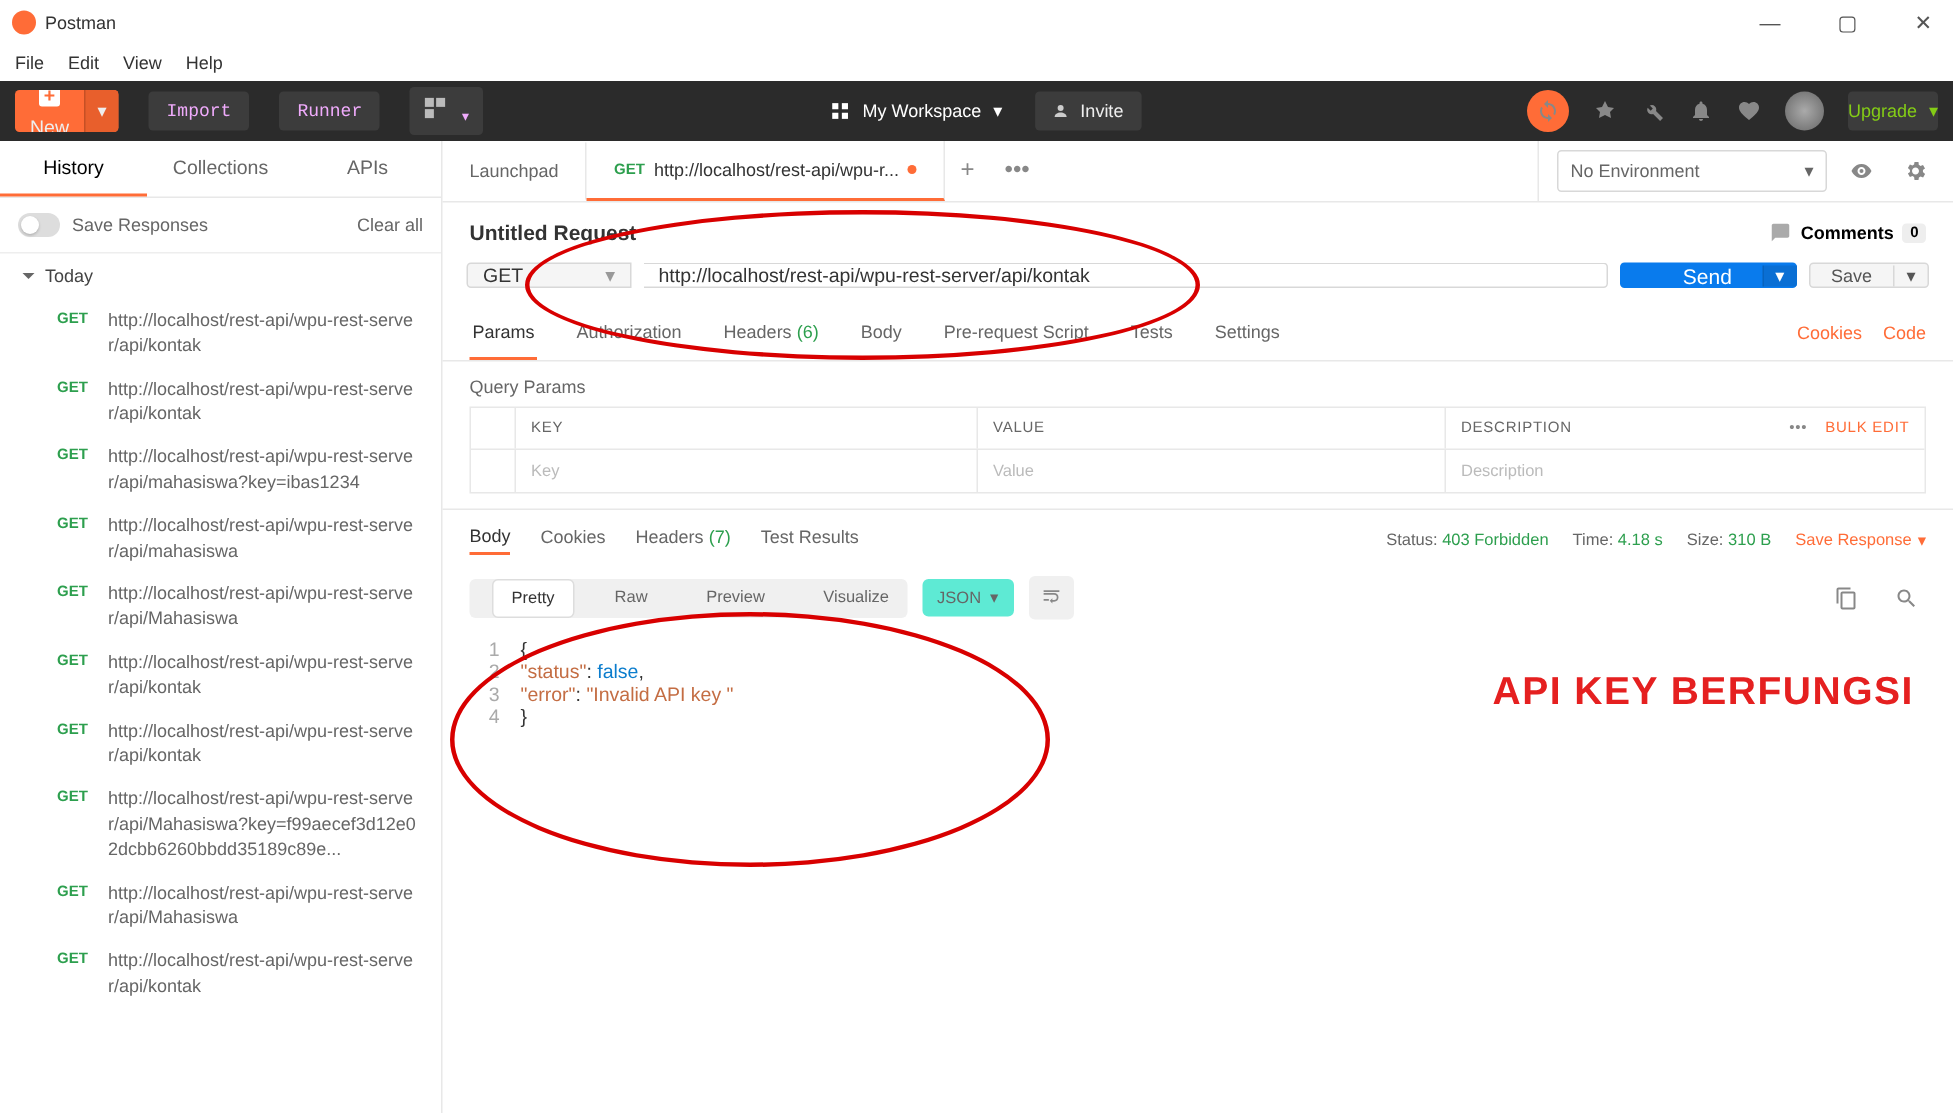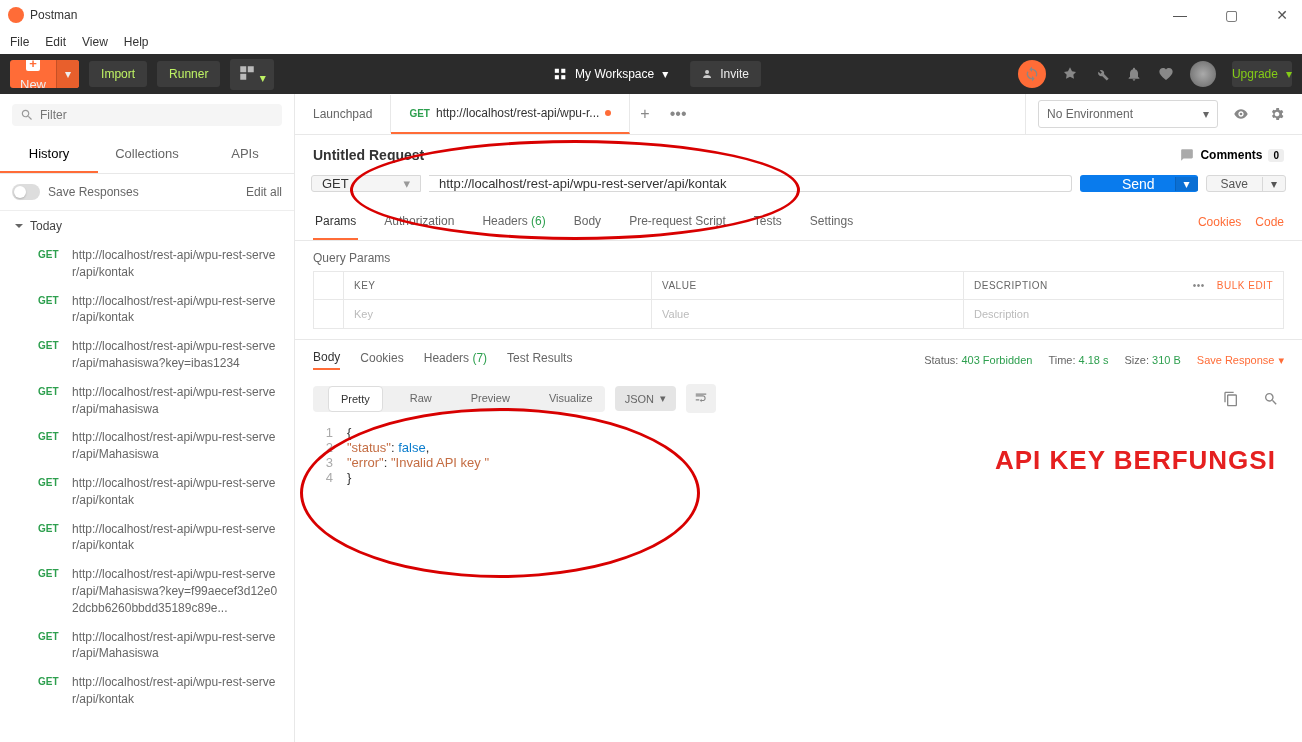--- a/index.html
+++ b/index.html
@@ -8,21 +8,21 @@
 .titlebar .logo { width: 16px; height: 16px; background: #ff6c37; border-radius: 50%; margin-right: 6px; }
 .titlebar .title { font-size: 12px; }
 .titlebar .win-controls { margin-left: auto; display: flex; gap: 26px; }
 .titlebar .win-controls span { font-size: 14px; color: #555; cursor: pointer; padding: 0 6px; }
 .menubar { height: 24px; display: flex; align-items: center; gap: 16px; padding: 0 10px; font-size: 12px; }
 .menubar span { cursor: pointer; }
 .toolbar { height: 40px; background: #2b2b2b; display: flex; align-items: center; padding: 0 10px; color: #eee; }
 .btn-new { background: #ff6c37; display: flex; align-items: center; height: 28px; border-radius: 3px; overflow: hidden; }
 .btn-new .main { padding: 0 10px; display: flex; align-items: center; gap: 6px; cursor: pointer; font-size: 13px; }
 .btn-new .dd { padding: 0 8px; background: #e85f2c; height: 100%; display: flex; align-items: center; cursor: pointer; border-left: 1px solid rgba(0,0,0,.15); }
-.tb-btn { background: #3c3c3c; padding: 6px 12px; border-radius: 3px; margin-left: 10px; cursor: pointer; font-size: 12px; color: #bef264; }
+.tb-btn { background: #3c3c3c; padding: 6px 12px; border-radius: 3px; margin-left: 20px; cursor: pointer; font-size: 12px; color: #f0abfc; font-family: Liberation Mono, monospace; }
 .tb-icon { width: 18px; height: 18px; fill: #bbb; }
 .toolbar-center { position: absolute; left: 50%; transform: translateX(-50%); display: flex; align-items: center; gap: 10px; }
 .ws-sel { display: flex; align-items: center; gap: 8px; padding: 6px 12px; cursor: pointer; color: #fff; }
 .invite-btn { display: flex; align-items: center; gap: 6px; padding: 6px 12px; background: #3c3c3c; border-radius: 3px; cursor: pointer; font-size: 12px; }
 .toolbar-right { margin-left: auto; display: flex; align-items: center; gap: 16px; }
 .sync-btn { width: 28px; height: 28px; background: #ff6c37; border-radius: 50%; display: flex; align-items: center; justify-content: center; cursor: pointer; }
 .toolbar-right svg { fill: #888; width: 16px; height: 16px; cursor: pointer; }
 .avatar { width: 26px; height: 26px; border-radius: 50%; background: radial-gradient(circle,#aaa,#666); cursor: pointer; }
 .upgrade { background: #3c3c3c; padding: 6px 0; display: flex; align-items: center; gap: 8px; border-radius: 3px; cursor: pointer; color: #84cc16; }
 .app-body { display: flex; height: calc(742px - 94px); }
@@ -90,21 +90,21 @@
 .resp-tabs { display: flex; gap: 20px; padding: 10px 18px 6px; align-items: center; border-top: 1px solid #e8e8e8; }
 .resp-tab { font-size: 12px; color: #666; cursor: pointer; padding-bottom: 4px; }
 .resp-tab.active { color: #333; border-bottom: 2px solid #ff6c37; font-weight: 500; }
 .resp-meta { margin-left: auto; display: flex; gap: 16px; font-size: 11px; color: #666; }
 .resp-meta .val { color: #2d9f4e; }
 .resp-meta .save-resp-link { color: #ff6c37; cursor: pointer; display: flex; align-items: center; gap: 4px; }
 .view-row { display: flex; gap: 0; padding: 8px 18px; align-items: center; }
 .view-pills { display: inline-flex; background: #f0f0f0; border-radius: 4px; overflow: hidden; }
 .view-pill { padding: 6px 12px; font-size: 11px; color: #666; cursor: pointer; margin-left: 15px; }
 .view-pill.active { background: #fff; color: #333; border: 1px solid #ddd; border-radius: 4px; }
-.fmt-sel { margin-left: 10px; background: #e5e5e5; padding: 6px 10px; border-radius: 4px; font-size: 11px; color: #666; cursor: pointer; display: flex; align-items: center; gap: 6px; }
+.fmt-sel { margin-left: 10px; background: #5eead4; padding: 6px 10px; border-radius: 4px; font-size: 11px; color: #666; cursor: pointer; display: flex; align-items: center; gap: 6px; }
 .wrap-btn { margin-left: 10px; background: #f0f0f0; padding: 6px 8px; border-radius: 4px; cursor: pointer; }
 .view-right { margin-left: auto; display: flex; gap: 14px; }
 .code-area { padding: 4px 18px; font-family: 'Consolas','Courier New',monospace; font-size: 13px; position: relative; }
 .code-line { display: flex; }
 .line-no { width: 20px; text-align: right; color: #aaa; margin-right: 14px; user-select: none; }
 .str { color: #c46d43; }
 .bool { color: #0b7dcd; }
 .annotation { position: absolute; left: 700px; top: 24px; color: #e52020; font-family: Arial; font-size: 26px; font-weight: 700; letter-spacing: 1px; }
 .oval-anno { position: absolute; border: 3px solid #d80000; border-radius: 50%; pointer-events: none; z-index: 5; }
 </style>
@@ -186,39 +186,31 @@
     <div class="upgrade">
       <span>Upgrade</span>
       <span>▾</span>
     </div>
   </div>
 </div>
 
 <div class="app-body">
 
   <div class="sidebar">
-    <div class="filter-row">
-      <div class="filter-input">
-        <svg viewBox="0 0 24 24">
-            <path d="M15.5 14h-.8l-.3-.3c1-1.1 1.6-2.6 1.6-4.2C16 5.9 13.1 3 9.5 3S3 5.9 3 9.5 5.9 16 9.5 16c1.6 0 3.1-.6 4.2-1.6l.3.3v.8l5 5 1.5-1.5-5-5zm-6 0C7 14 5 12 5 9.5S7 5 9.5 5 14 7 14 9.5 12 14 9.5 14z"></path>
-          </svg>
-        <input placeholder="Filter" style="">
-      </div>
-    </div>
     <div class="side-tabs">
       <div class="side-tab active">History</div>
       <div class="side-tab">Collections</div>
       <div class="side-tab">APIs</div>
     </div>
     <div class="save-resp">
       <div style="display:flex;align-items:center;gap:8px;">
         <div class="toggle"></div>
         <span>Save Responses</span>
       </div>
-      <span class="clear-link">Edit all</span>
+      <span class="clear-link">Clear all</span>
     </div>
     <div class="history">
       <div class="hist-day">
         <svg viewBox="0 0 10 10">
             <path d="M1 3l4 4 4-4z"></path>
           </svg>
         <span>Today</span>
       </div>
       <div id="hist-items">
           <div class="hist-item">

